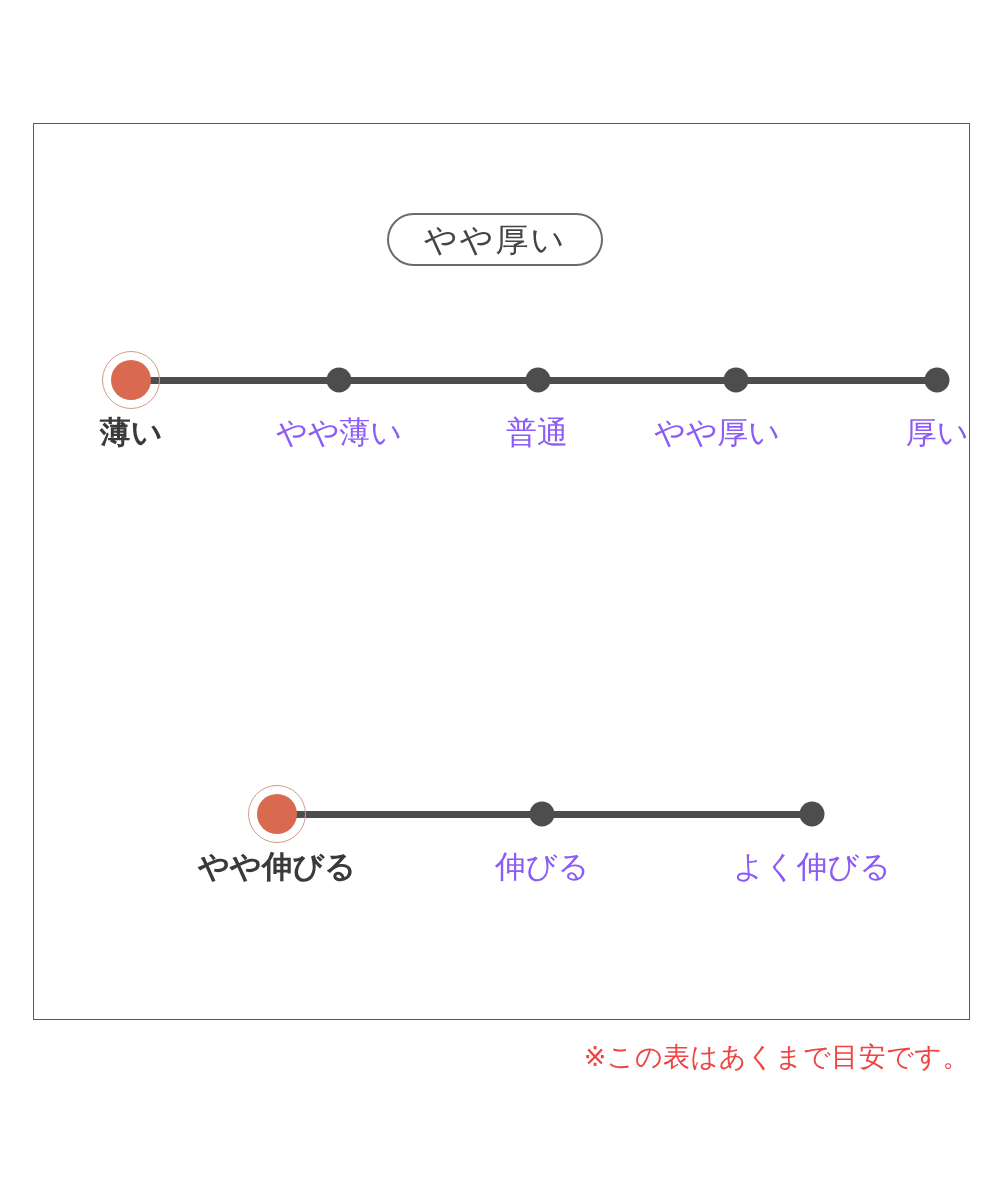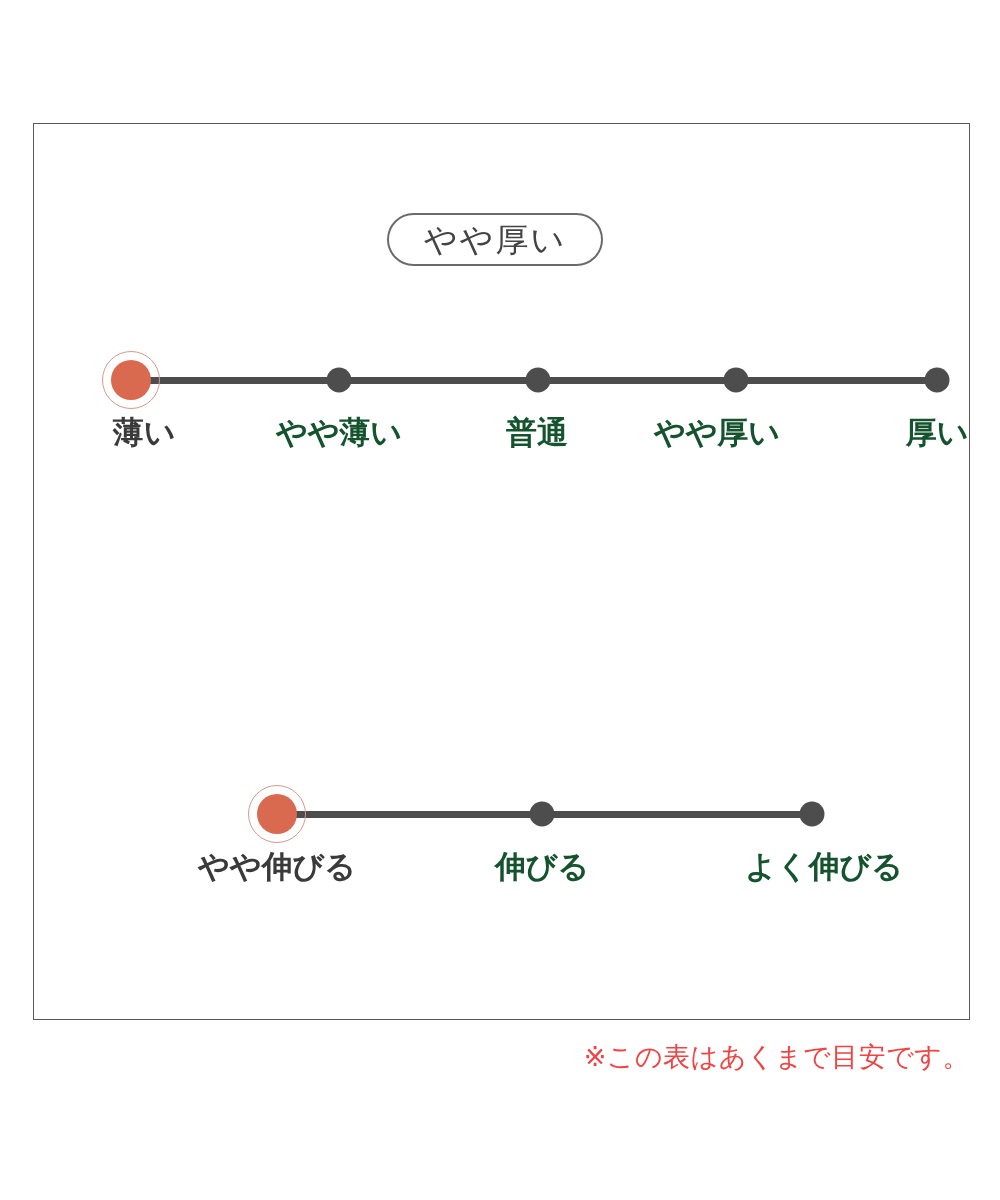--- a/index.html
+++ b/index.html
@@ -99,22 +99,22 @@
     box-sizing: border-box;
     background: transparent;
   }
 
   .tick-label {
     position: absolute;
     top: 62px;
     transform: translateX(-50%);
     white-space: nowrap;
     font-size: 31px;
-    color: #14532d;
-    font-weight: 700;
+    color: #8b5cf6;
+    font-weight: 400;
     line-height: 1.1;
   }
   .tick-label.is-selected {
     font-weight: 700;
     color: #3a3a3a;
   }
 
   
   .footnote {
     position: absolute;
@@ -134,21 +134,21 @@
   <div class="pill" id="pill-thickness">
     <span class="pill-label">やや厚い</span>
   </div>
 
   <div class="scale-row" id="scale-thickness">
 
     <div class="track" style="left:97px; width:806px;"></div>
 
     <div class="dot-ring" style="left:97px;"></div>
     <div class="dot selected" style="left:97px;"></div>
-    <div class="tick-label is-selected" style="left:97px;margin-left:13px;">薄い</div>
+    <div class="tick-label is-selected" style="left:97px;">薄い</div>
 
     <div class="dot plain" style="left:305px;"></div>
     <div class="tick-label" style="left:305px;">やや薄い</div>
 
     <div class="dot plain" style="left:504px;"></div>
     <div class="tick-label" style="left:503px;">普通</div>
 
     <div class="dot plain" style="left:702px;"></div>
     <div class="tick-label" style="left:683px;">やや厚い</div>
 
@@ -162,18 +162,18 @@
     <div class="track" style="left:243px; width:535px;"></div>
 
     <div class="dot-ring" style="left:243px;"></div>
     <div class="dot selected" style="left:243px;"></div>
     <div class="tick-label is-selected" style="left:243px;">やや伸びる</div>
 
     <div class="dot plain" style="left:508px;"></div>
     <div class="tick-label" style="left:508px;">伸びる</div>
 
     <div class="dot plain" style="left:778px;"></div>
-    <div class="tick-label" style="left:778px;margin-left:12px;">よく伸びる</div>
+    <div class="tick-label" style="left:778px;">よく伸びる</div>
   </div>
 
 </div>
 
 <div class="footnote">※この表はあくまで目安です。</div>
 
 </body></html>

